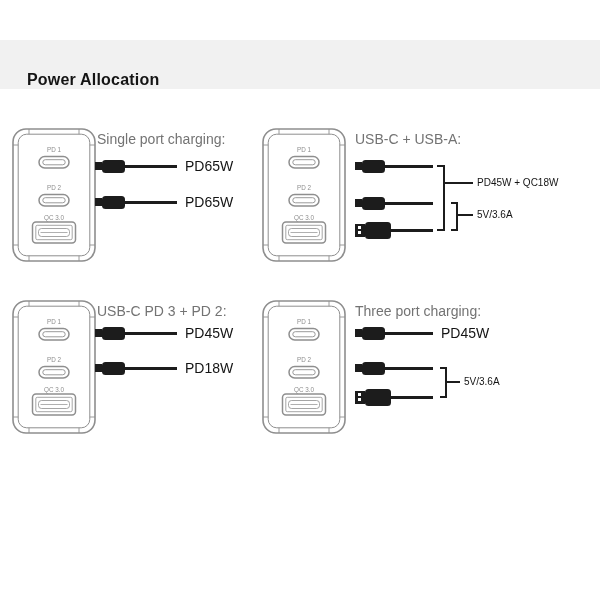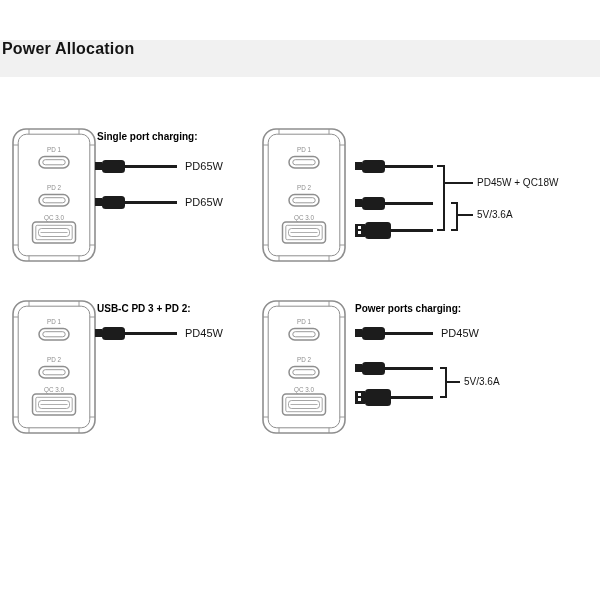--- a/index.html
+++ b/index.html
@@ -1,53 +1,53 @@
 <!DOCTYPE html>
 <html><head>
 <meta charset="utf-8">
 <style>
   * { margin:0; padding:0; box-sizing:border-box; }
   html,body { background:#ffffff; }
   body { width:600px; height:600px; font-family:"Liberation Sans", sans-serif; }
   .canvas { position:relative; width:600px; height:600px; background:#ffffff; overflow:hidden; }
 
-  .header { position:absolute; left:0; top:40px; width:600px; height:37px;
-            background:#f1f1f1; display:flex; align-items:flex-start; padding-left:2px; }
+  .header { position:absolute; left:0; top:40px; width:600px; height:49px;
+            background:#f1f1f1; display:flex; align-items:flex-end; padding-left:27px; }
   .header-title { font-size:16px; font-weight:bold; color:#141414; letter-spacing:.2px; }
 
   .panel { position:absolute; }
   #p-single { left:12px;  top:128px; width:240px; height:148px; }
   #p-ca     { left:262px; top:128px; width:336px; height:148px; }
   #p-pd12   { left:12px;  top:300px; width:240px; height:148px; }
   #p-three  { left:262px; top:300px; width:336px; height:148px; }
 
   .charger { position:absolute; left:0; top:0; width:84px; height:134px; }
   .charger rect, .charger line { fill:none; stroke:#8e8e8e; }
   .charger text { fill:#8e8e8e; stroke:none; font-size:6.3px; text-anchor:middle;
                   font-family:"Liberation Sans", sans-serif; }
 
-  .ptitle { position:absolute; top:3px; font-size:10px; font-weight:bold;
-            color:#000000; white-space:nowrap; }
+  .ptitle { position:absolute; top:3px; font-size:14px; font-weight:normal;
+            color:#737373; white-space:nowrap; }
   .left-col  .ptitle { left:85px; }
   .right-col .ptitle { left:93px; }
 
   .cable { position:absolute; display:flex; align-items:center; height:20px; }
   .left-col  .cable { left:83px; }
   .right-col .cable { left:93px; }
   .connector { display:flex; align-items:center; }
   .tip-c  { width:7px;  height:8px;  background:#1c1c1c; }
   .body-c { width:23px; height:13px; background:#1c1c1c; border-radius:3.5px; }
   .tip-a  { position:relative; width:10px; height:13px; background:#1c1c1c; }
   .tip-a::before, .tip-a::after { content:""; position:absolute; left:2.5px;
     width:3px; height:3px; background:#ffffff; }
   .tip-a::before { top:2.5px; }
   .tip-a::after  { bottom:2.5px; }
   .body-a { width:26px; height:17px; background:#1c1c1c; border-radius:3.5px; }
   .wire   { height:3px; background:#1c1c1c; }
-  .wlabel { margin-left:8px; font-size:11px; color:#141414; white-space:nowrap; }
+  .wlabel { margin-left:8px; font-size:14px; color:#141414; white-space:nowrap; }
 
   .bracket { position:absolute; border:2px solid #1c1c1c; border-left:none; }
   .gline   { position:absolute; height:2px; background:#1c1c1c; }
   .glabel  { position:absolute; font-size:10px; color:#141414;
              line-height:16px; white-space:nowrap; }
 </style>
 </head>
 <body>
 
 <div class="canvas">
@@ -137,20 +137,21 @@
         <rect x="30.8" y="69.7" width="22.4" height="5.1" rx="2.55" stroke-width="0.9"></rect>
       </g>
       <text class="plabel" x="42" y="91.5">QC 3.0</text>
       <g>
         <rect x="20.5" y="94" width="43" height="21" rx="3.5" stroke-width="1.5"></rect>
         <rect x="23.8" y="97.3" width="36.4" height="14.4" rx="1.5" stroke-width="0.8"></rect>
         <rect x="26.5" y="100.5" width="31" height="8" rx="3" stroke-width="0.8"></rect>
         <line x1="28.5" y1="104.5" x2="55.5" y2="104.5" stroke-width="0.7"></line>
       </g>
     </svg>
+    <h2 class="ptitle">USB-C + USB-A:</h2>
 
     <div class="cable" style="top:28px">
       <span class="connector">
           <span class="tip-c"></span>
           <span class="body-c"></span>
         </span>
       <span class="wire" style="width:48px"></span>
     </div>
     <div class="cable" style="top:65px">
       <span class="connector">
@@ -213,20 +214,28 @@
     <h2 class="ptitle">USB-C PD 3 + PD 2:</h2>
 
     <div class="cable" style="top:23px">
       <span class="connector">
           <span class="tip-c"></span>
           <span class="body-c"></span>
         </span>
       <span class="wire" style="width:52px"></span>
       <span class="wlabel">PD45W</span>
     </div>
+    <div class="cable" style="top:58px">
+      <span class="connector">
+          <span class="tip-c"></span>
+          <span class="body-c"></span>
+        </span>
+      <span class="wire" style="width:52px"></span>
+      <span class="wlabel">PD18W</span>
+    </div>
   </section>
 
   <section class="panel right-col" id="p-three">
     <svg class="charger" viewBox="0 0 84 134">
       <g>
         <rect x="1" y="1" width="82" height="132" rx="13" stroke-width="1.6"></rect>
         <rect x="6.2" y="6.2" width="71.6" height="121.6" rx="8.5" stroke-width="1"></rect>
       </g>
       <g stroke-width="0.9">
         <line x1="17" y1="1" x2="17" y2="6.2"></line>
@@ -249,21 +258,21 @@
         <rect x="30.8" y="69.7" width="22.4" height="5.1" rx="2.55" stroke-width="0.9"></rect>
       </g>
       <text class="plabel" x="42" y="91.5">QC 3.0</text>
       <g>
         <rect x="20.5" y="94" width="43" height="21" rx="3.5" stroke-width="1.5"></rect>
         <rect x="23.8" y="97.3" width="36.4" height="14.4" rx="1.5" stroke-width="0.8"></rect>
         <rect x="26.5" y="100.5" width="31" height="8" rx="3" stroke-width="0.8"></rect>
         <line x1="28.5" y1="104.5" x2="55.5" y2="104.5" stroke-width="0.7"></line>
       </g>
     </svg>
-    <h2 class="ptitle">Power ports charging:</h2>
+    <h2 class="ptitle">Three port charging:</h2>
 
     <div class="cable" style="top:23px">
       <span class="connector">
           <span class="tip-c"></span>
           <span class="body-c"></span>
         </span>
       <span class="wire" style="width:48px"></span>
       <span class="wlabel">PD45W</span>
     </div>
     <div class="cable" style="top:58px">

